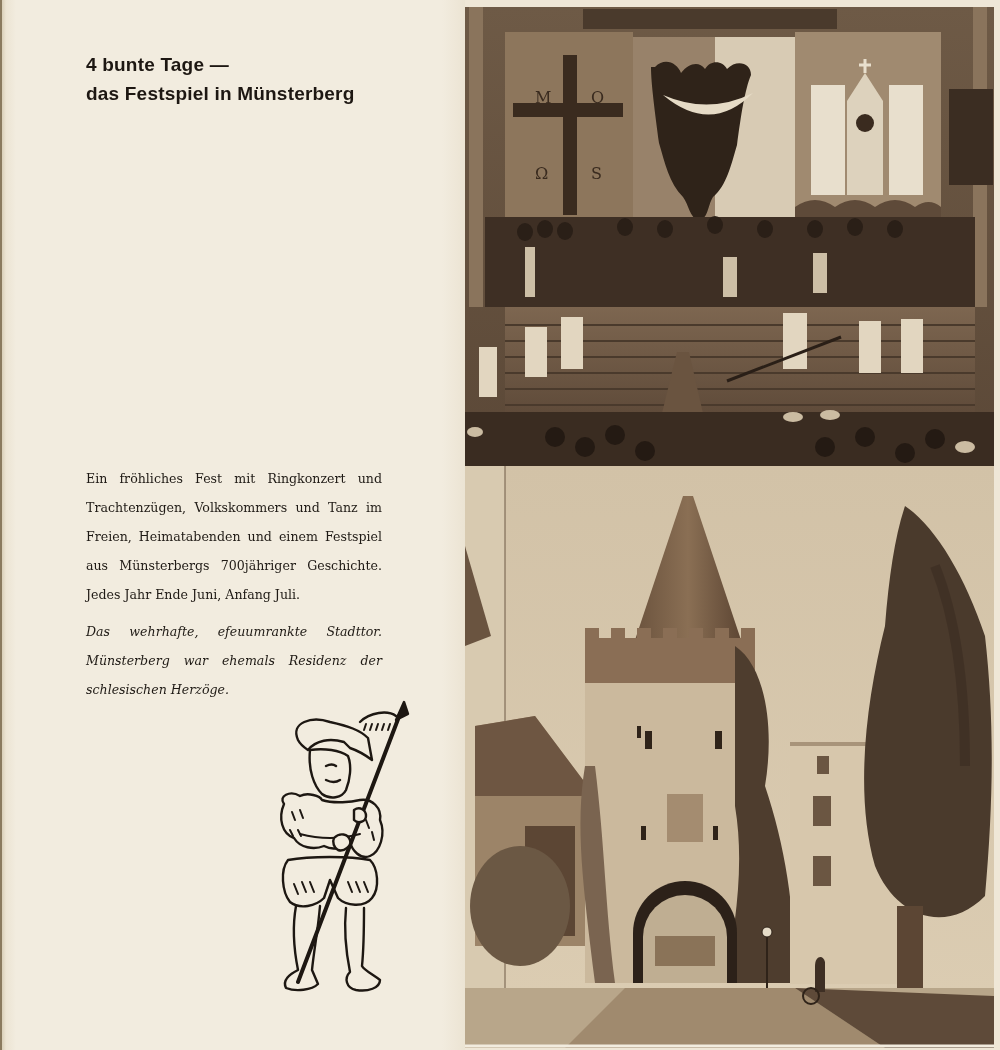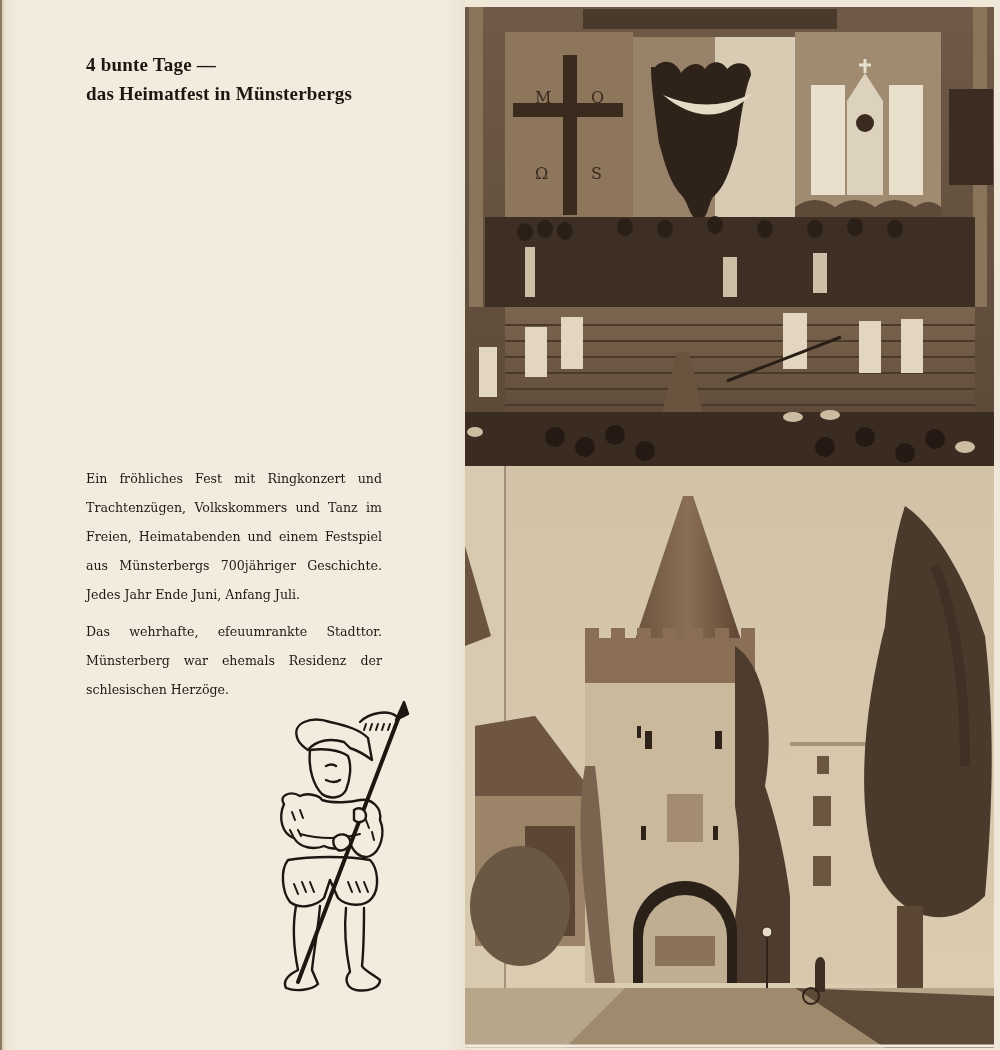--- a/index.html
+++ b/index.html
@@ -10,31 +10,31 @@
       position: absolute; left: 0; top: 0; width: 1000px; height: 1050px;
       background: #f1ebdd;
     }
     .left-panel {
       position: absolute; left: 0; top: 0; width: 465px; height: 1050px;
       background: linear-gradient(90deg, #d9cfb8 0px, #ece4d3 4px, #f2ecdf 14px, #f2ecdf 440px, #ebe3d2 465px);
       border-left: 2px solid #8a7a5e;
     }
     .title {
       position: absolute; left: 84px; top: 50px; width: 340px;
-      font-family: Liberation Serif, serif; font-weight: bold;
+      font-family: Liberation Sans, sans-serif; font-weight: bold;
       font-size: 19px; line-height: 29px; color: #1d1712; letter-spacing: 0.2px;
     }
     .title div { white-space: nowrap; }
     .body-text {
       position: absolute; left: 84px; top: 464px; width: 296px;
       font-family: "DejaVu Serif", serif; font-size: 12.6px; line-height: 29px;
       color: #1f1a15; text-align: justify;
     }
     .body-text p { margin-bottom: 8px; }
-    .body-text p.second { margin-top: 0; }
+    .body-text p.second { margin-top: 0; font-style: italic; }
     .drawing {
       position: absolute; left: 258px; top: 700px; width: 160px; height: 300px;
     }
 
     .right-panel {
       position: absolute; left: 465px; top: 0; width: 535px; height: 1050px;
       background: #efe7d7;
     }
     .photo {
       position: absolute; overflow: hidden;
@@ -49,21 +49,21 @@
     }
   </style>
 </head>
 <body>
 
 <div class="page">
 
   <div class="left-panel">
     <div class="title">
       <div>4 bunte Tage —</div>
-      <div>das Heimatfest in Münsterbergs</div>
+      <div>das Festspiel in Münsterberg</div>
     </div>
 
     <div class="body-text">
       <p>Ein fröhliches Fest mit Ringkonzert und Trachtenzügen, Volkskommers und Tanz im Freien, Heimatabenden und einem Festspiel aus Münsterbergs 700jähriger Geschichte. Jedes Jahr Ende Juni, Anfang Juli.</p>
       <p class="second">Das wehrhafte, efeuumrankte Stadttor. Münsterberg war ehemals Residenz der schlesischen Herzöge.</p>
     </div>
 
     <svg class="drawing" viewBox="0 0 160 300" fill="none" stroke="#1d1712" stroke-width="2.4" stroke-linecap="round" stroke-linejoin="round">
 
       <path d="M38 40 C30 22 52 16 70 22 C88 26 100 30 108 38 L112 60 C104 54 96 50 90 48 L84 42 C70 38 56 40 48 50 C42 46 40 44 38 40 Z" fill="#f2ecdf"></path>

